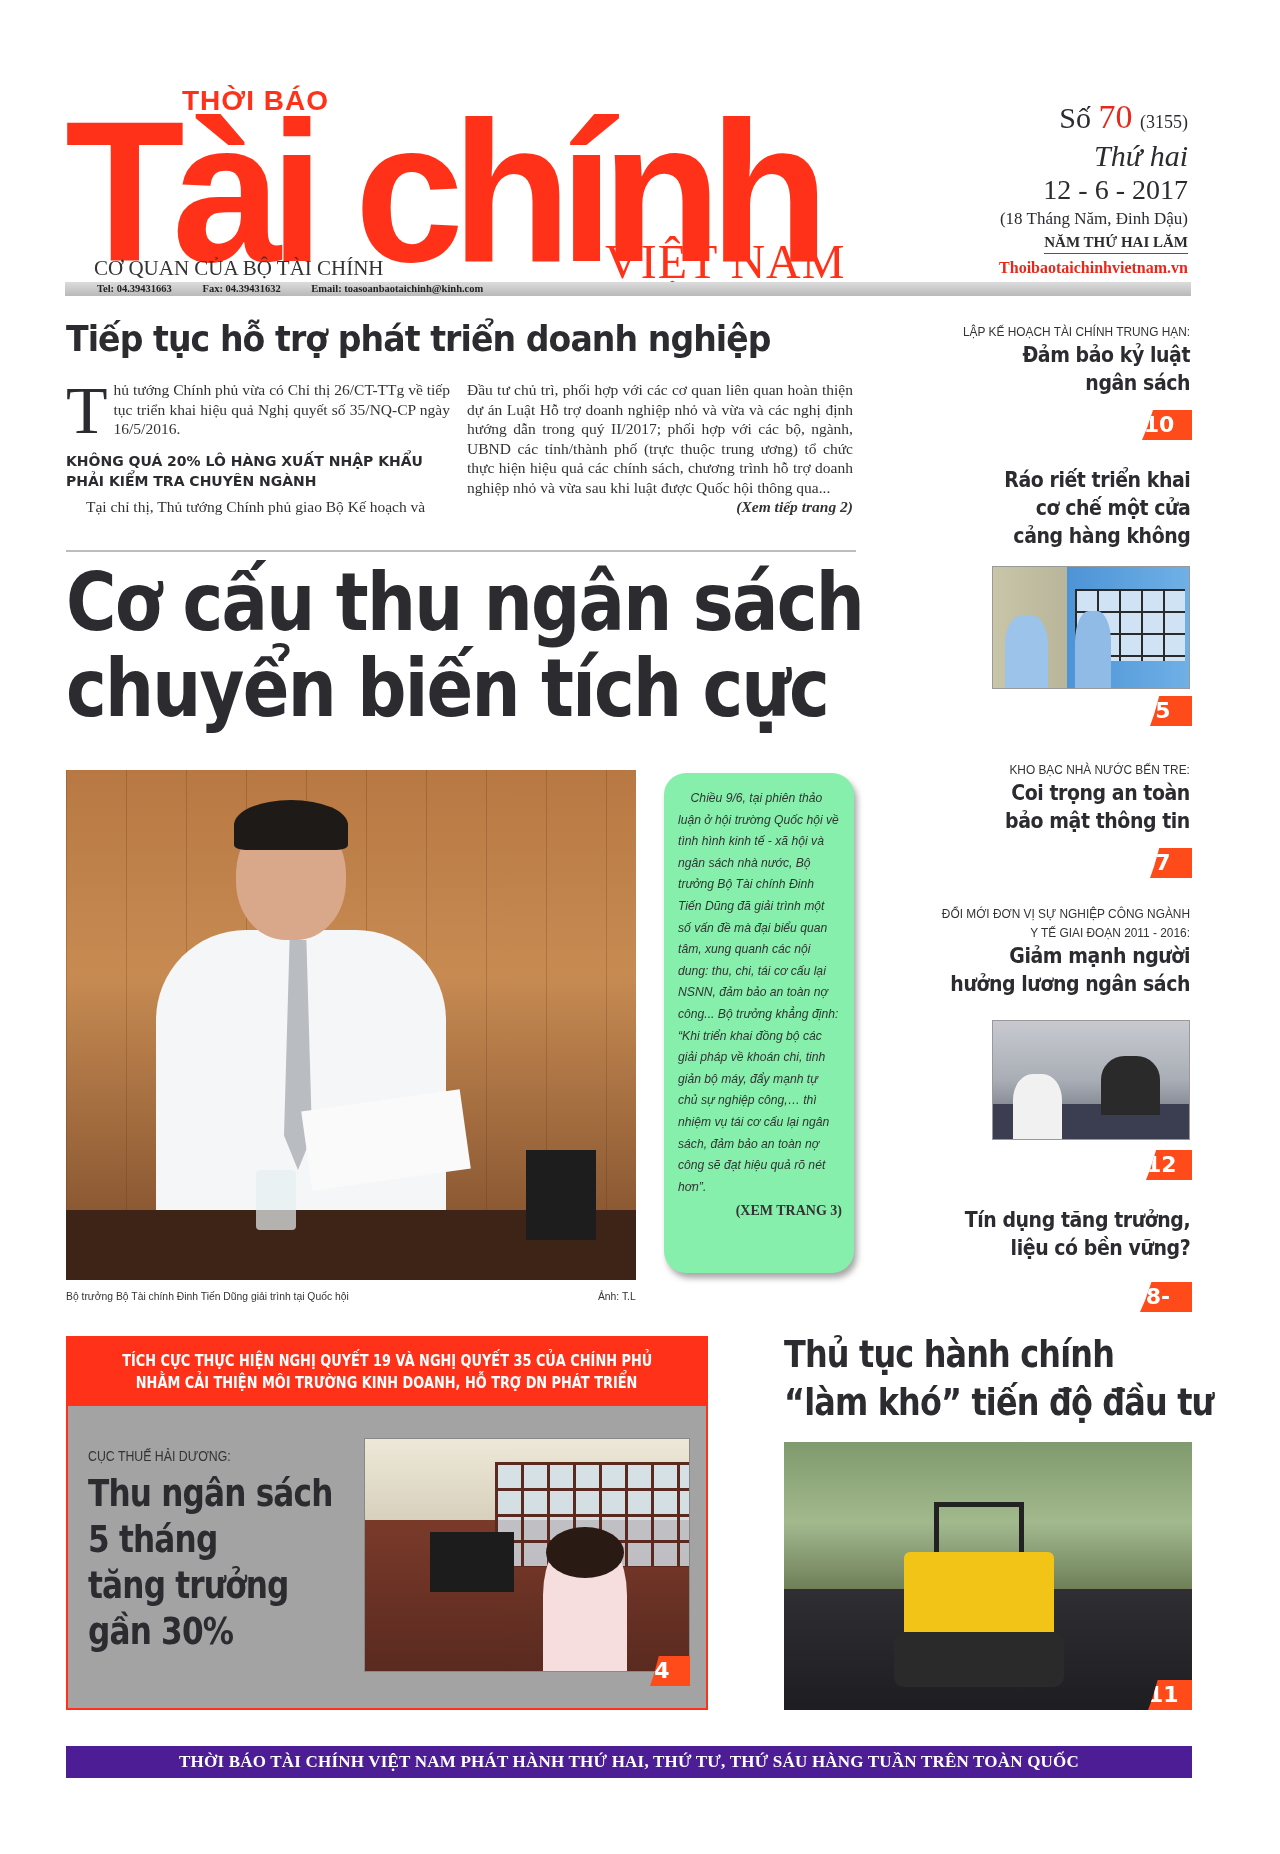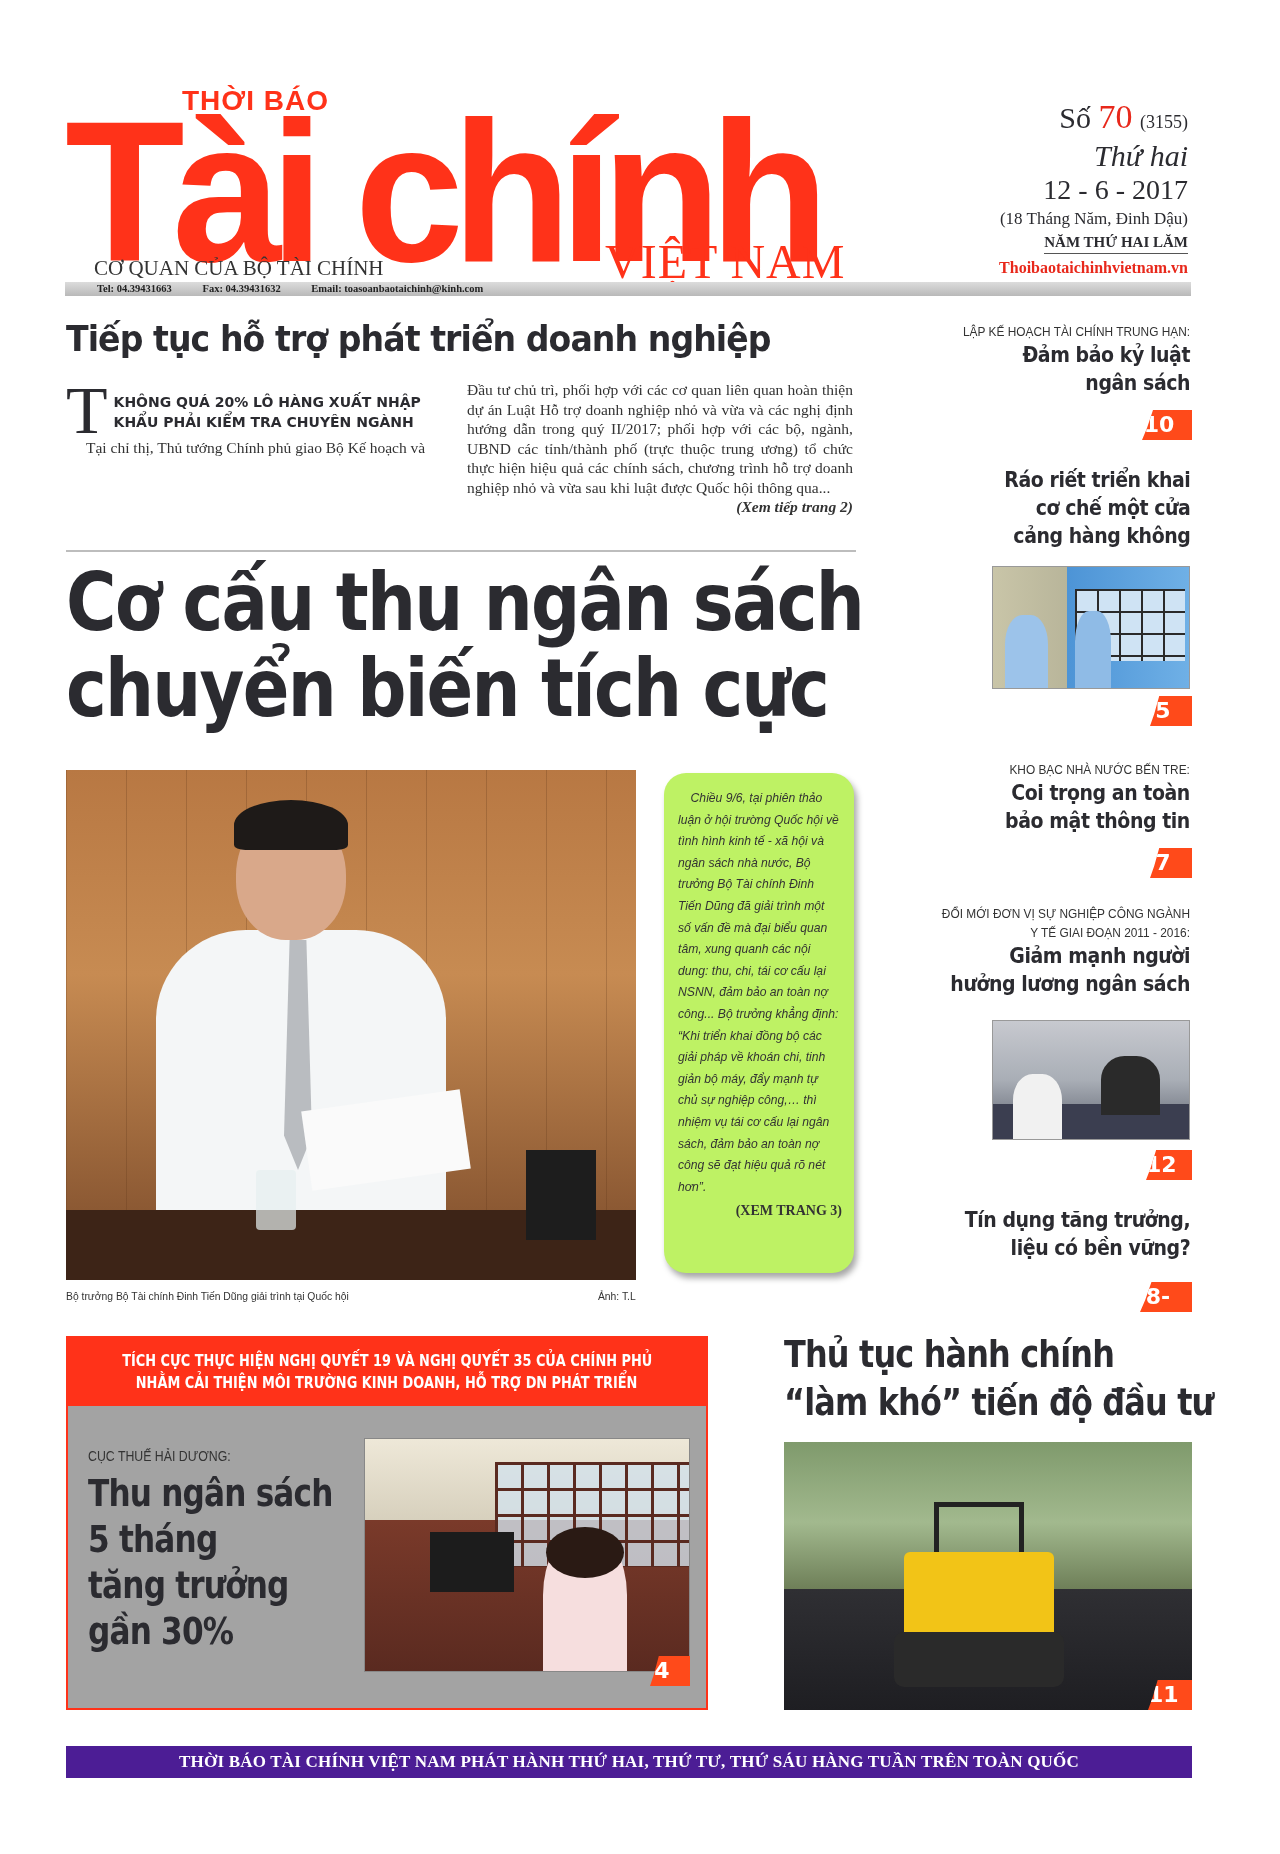--- a/index.html
+++ b/index.html
@@ -43,21 +43,21 @@
   .main-photo .shirt { position: absolute; left: 90px; top: 160px; width: 290px; height: 350px; border-radius: 90px 90px 0 0; background: #f4f6f7; }
   .main-photo .tie { position: absolute; left: 218px; top: 170px; width: 28px; height: 230px; background: #b9bcc0; clip-path: polygon(20% 0, 80% 0, 100% 85%, 50% 100%, 0 85%); }
   .main-photo .paper { position: absolute; left: 240px; top: 330px; width: 160px; height: 80px; background: #fafafa; transform: rotate(-8deg); }
   .main-photo .desk { position: absolute; left: 0; bottom: 0; width: 100%; height: 70px; background: #3d2417; }
   .main-photo .laptop { position: absolute; right: 40px; bottom: 40px; width: 70px; height: 90px; background: #1d1d1d; }
   .main-photo .glass { position: absolute; left: 190px; bottom: 50px; width: 40px; height: 60px; background: rgba(230,240,240,.7); border-radius: 4px; }
 
   .caption { position: absolute; left: 66px; top: 1290px; width: 570px; font-family: "Liberation Sans", sans-serif; font-size: 11.5px; color: #333; transform: scaleX(0.9); transform-origin: left; display: flex; justify-content: space-between; width: 633px; }
 
   
-  .quote-box { position: absolute; left: 664px; top: 773px; width: 190px; height: 500px; background: #bef264; border-radius: 22px; box-shadow: 3px 5px 6px rgba(0,0,0,.35); padding: 14px 12px 10px 14px; }
+  .quote-box { position: absolute; left: 664px; top: 773px; width: 190px; height: 500px; background: #86efac; border-radius: 22px; box-shadow: 3px 5px 6px rgba(0,0,0,.35); padding: 14px 12px 10px 14px; }
   .quote-text { font-family: "Liberation Sans", sans-serif; font-style: italic; font-size: 13.5px; line-height: 21.6px; color: #333; text-indent: 14px; transform: scaleX(0.9); transform-origin: left; width: 180px; }
   .quote-more { font-family: "Liberation Serif", serif; font-weight: bold; font-size: 14px; text-align: right; margin-top: 6px; color: #333; }
 
   
   .rc { position: absolute; right: 90px; text-align: right; }
   .kicker { font-family: "Liberation Sans", sans-serif; font-size: 13.5px; color: #333; line-height: 19px; transform: scaleX(0.88); transform-origin: right; white-space: nowrap; }
   .rhead { font-family: "DejaVu Sans", sans-serif; font-weight: bold; font-size: 22px; line-height: 28px; color: #2b2b30; transform: scaleX(0.86); transform-origin: right; white-space: nowrap; letter-spacing: -0.5px; }
   .page-tag { position: absolute; height: 30px; background: #ff4a1a; color: #fff; font-family: "DejaVu Sans", sans-serif; font-weight: bold; font-size: 22px; line-height: 30px; text-align: center; padding-right: 16px; clip-path: polygon(22% 0, 100% 0, 100% 100%, 0 100%, 10% 60%); }
   .thumb { position: absolute; overflow: hidden; border: 1px solid #999; }
   .thumb-port { background: linear-gradient(90deg, #c9c5a8 0%, #b8b59a 38%, #4d94d6 38%, #6fb0e6 100%); }
@@ -108,20 +108,21 @@
   <div class="day">Thứ hai</div>
   <div class="date">12 - 6 - 2017</div>
   <div class="lunar">(18 Tháng Năm, Đinh Dậu)</div>
   <div><span class="year">NĂM THỨ HAI LĂM</span></div>
   <div class="site">Thoibaotaichinhvietnam.vn</div>
 </div>
 
 <div class="top-title">Tiếp tục hỗ trợ phát triển doanh nghiệp</div>
 <div class="col" style="left:66px; top:380px; width:384px;">
   <span class="dropcap">T</span>
+  <span>hủ tướng Chính phủ vừa có Chỉ thị 26/CT-TTg về tiếp tục triển khai hiệu quả Nghị quyết số 35/NQ-CP ngày 16/5/2016.</span>
   <div class="subhead">KHÔNG QUÁ 20% LÔ HÀNG XUẤT NHẬP KHẨU PHẢI KIỂM TRA CHUYÊN NGÀNH</div>
   <div class="indent">Tại chỉ thị, Thủ tướng Chính phủ giao Bộ Kế hoạch và</div>
 </div>
 <div class="col" style="left:467px; top:380px; width:386px;">
   <span>Đầu tư chủ trì, phối hợp với các cơ quan liên quan hoàn thiện dự án Luật Hỗ trợ doanh nghiệp nhỏ và vừa và các nghị định hướng dẫn trong quý II/2017; phối hợp với các bộ, ngành, UBND các tỉnh/thành phố (trực thuộc trung ương) tổ chức thực hiện hiệu quả các chính sách, chương trình hỗ trợ doanh nghiệp nhỏ và vừa sau khi luật được Quốc hội thông qua...</span>
   <span class="cont">(Xem tiếp trang 2)</span>
 </div>
 <div class="hr-top"></div>
 
 <div class="main-head">

